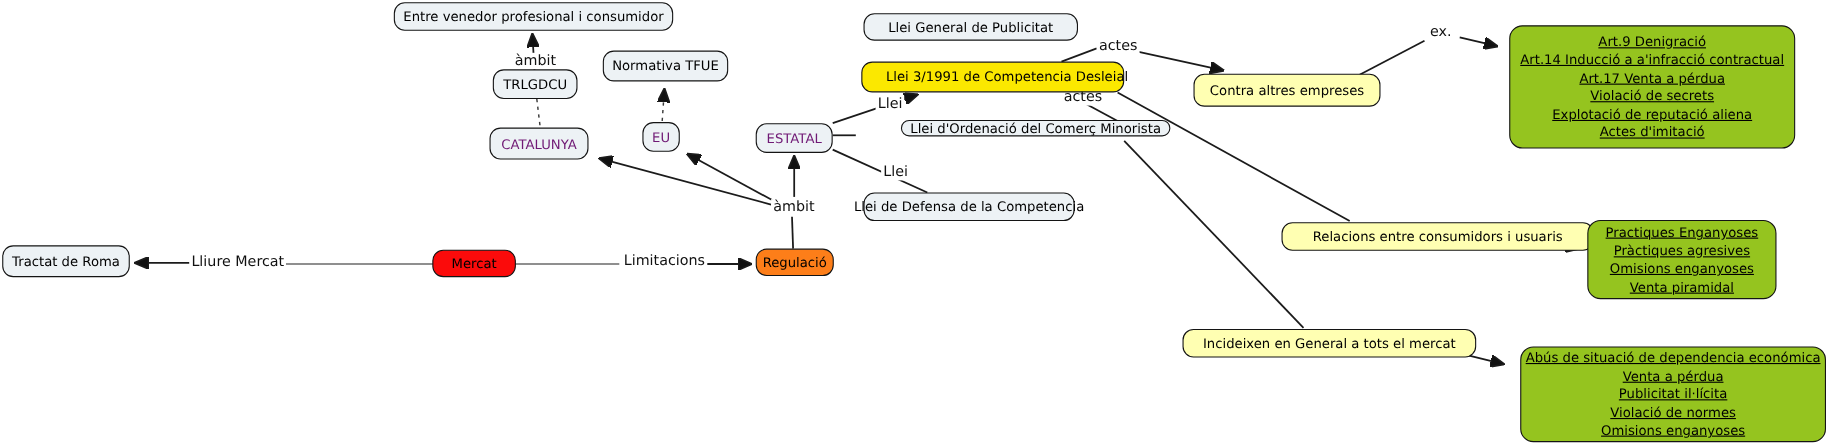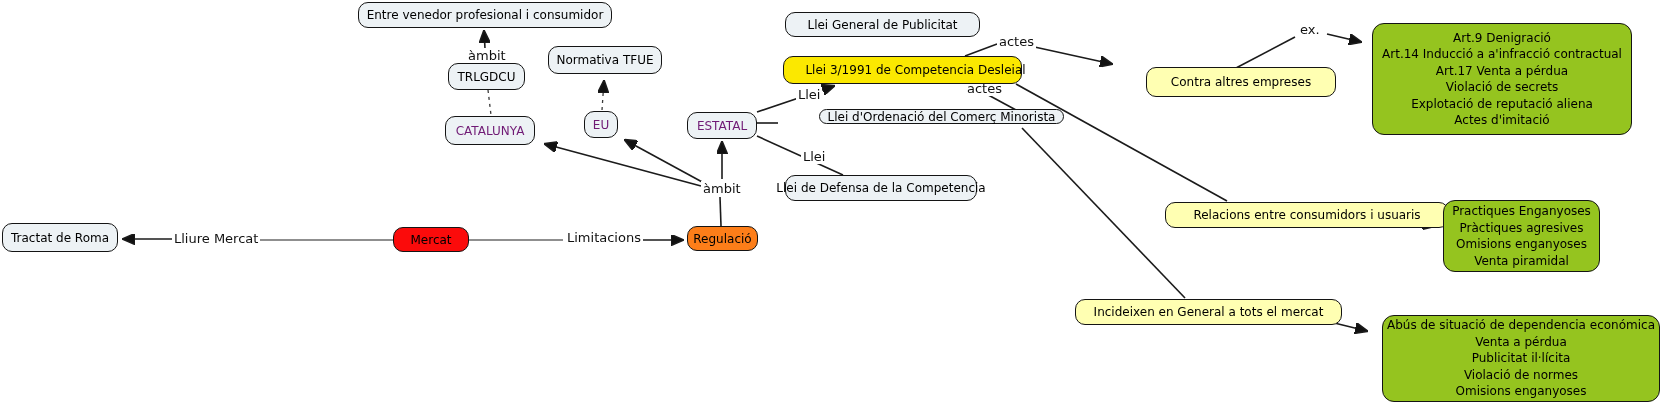--- a/index.html
+++ b/index.html
@@ -26,21 +26,21 @@
     flex-direction:column;
     text-align:center;padding:2px 6px;white-space:nowrap;
   }
   .node.red-text{color:#701a75;}
   .node.yellow{background:#fbe800;padding-left:32px;}
   .node.paleyellow{background:#ffffb2;}
   .node.redfill{background:#fb0b0b;}
   .node.orange{background:#fd7e19;}
   .node.green{
     background:#95c41f;border-radius:12px;
-    line-height:16.5px;white-space:nowrap;padding:2px;
+    line-height:16.5px;white-space:nowrap;padding:2px;text-decoration:underline;
   }
   .gl{display:block;}
   line,path{stroke:#1b1b1b;stroke-width:1.6;}
   .gray{stroke:#8f8f8f;stroke-width:2;}
   .dashed{stroke:#3a3a3a;stroke-width:1.3;stroke-dasharray:3 4;}
 </style>
 </head>
 <body>
 
 <div id="canvas">
@@ -106,34 +106,34 @@
   <div class="node" style="left:548px;top:46px;width:114px;height:28px">Normativa TFUE</div>
   <div class="node red-text" style="left:584px;top:111px;width:34px;height:27px">EU</div>
   <div class="node red-text" style="left:687px;top:112px;width:70px;height:27px">ESTATAL</div>
   <div class="node" style="left:785px;top:12px;width:195px;height:25px">Llei General de Publicitat</div>
   <div class="node yellow" style="left:783px;top:56px;width:239px;height:28px">Llei 3/1991 de Competencia Desleial</div>
   <div class="node" style="left:819px;top:109px;width:245px;height:15px">Llei d'Ordenació del Comerç Minorista</div>
   <div class="node" style="left:2px;top:223px;width:116px;height:29px">Tractat de Roma</div>
   <div class="node" style="left:785px;top:175px;width:192px;height:26px">Llei de Defensa de la Competencia</div>
   <div class="node redfill" style="left:393px;top:227px;width:76px;height:25px">Mercat</div>
   <div class="node orange" style="left:687px;top:226px;width:71px;height:25px">Regulació</div>
-  <div class="node paleyellow" style="left:1146px;top:67px;width:190px;height:30px">Contra altres empreses</div>
+  <div class="node paleyellow" style="left:1085px;top:67px;width:170px;height:30px">Contra altres empreses</div>
   <div class="node paleyellow" style="left:1165px;top:202px;width:284px;height:26px">Relacions entre consumidors i usuaris</div>
   <div class="node paleyellow" style="left:1075px;top:299px;width:267px;height:26px">Incideixen en General a tots el mercat</div>
 
   <div class="node green" style="left:1372px;top:23px;width:260px;height:112px">
     <span class="gl">Art.9 Denigració</span>
     <span class="gl">Art.14 Inducció a a'infracció contractual</span>
     <span class="gl">Art.17 Venta a pérdua</span>
     <span class="gl">Violació de secrets</span>
     <span class="gl">Explotació de reputació aliena</span>
     <span class="gl">Actes d'imitació</span>
   </div>
 
-  <div class="node green" style="left:1443px;top:200px;width:157px;height:72px">
+  <div class="node green" style="left:1443px;top:200px;width:172px;height:72px">
     <span class="gl">Practiques Enganyoses</span>
     <span class="gl">Pràctiques agresives</span>
     <span class="gl">Omisions enganyoses</span>
     <span class="gl">Venta piramidal</span>
   </div>
 
   <div class="node green" style="left:1382px;top:315px;width:278px;height:87px">
     <span class="gl">Abús de situació de dependencia económica</span>
     <span class="gl">Venta a pérdua</span>
     <span class="gl">Publicitat il·lícita</span>

